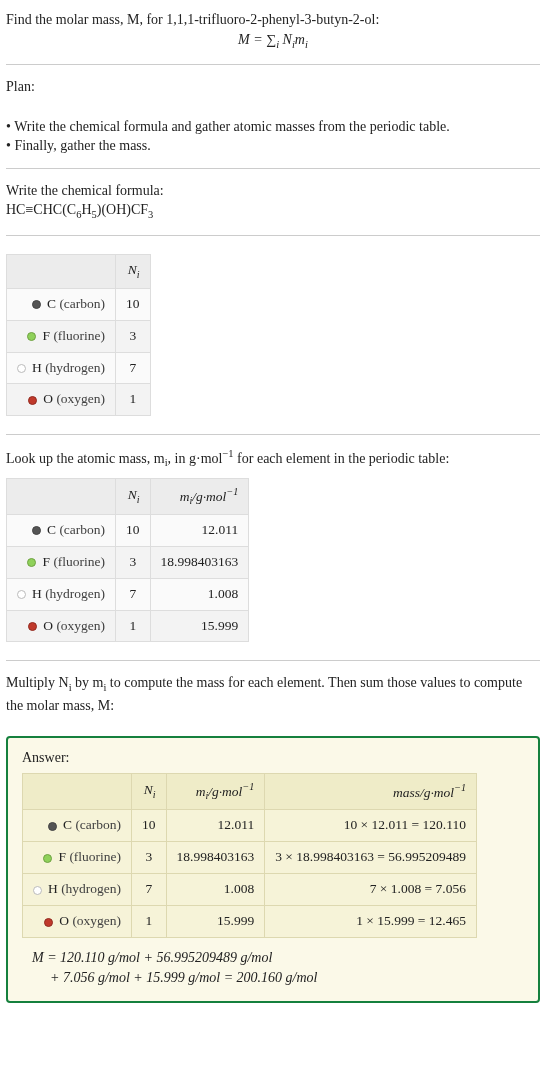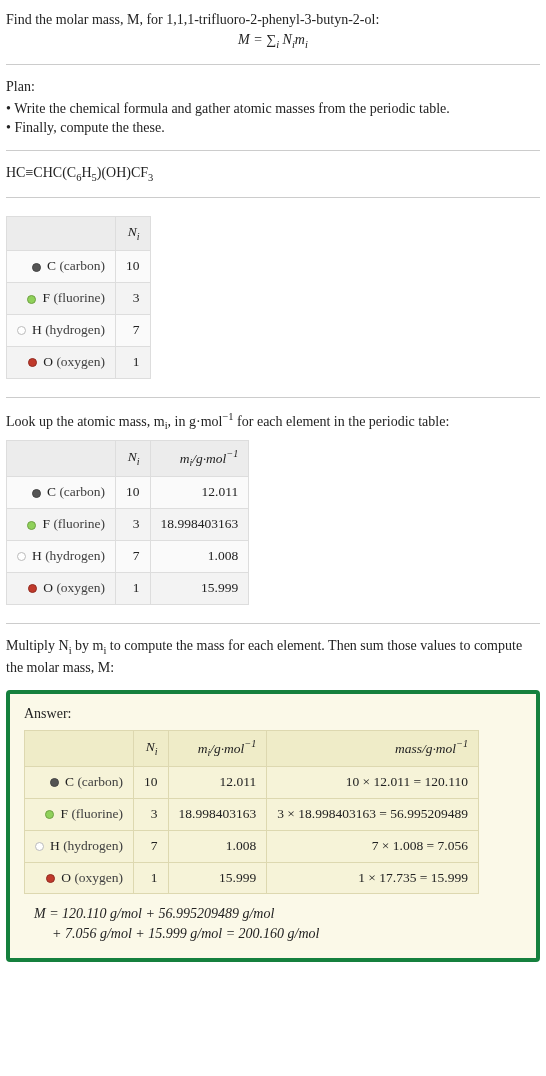--- a/index.html
+++ b/index.html
@@ -27,74 +27,75 @@
   th, td {
     border: 1px solid #ddd;
     padding: 6px 10px;
     text-align: right;
   }
   th {
     background: #f5f5f5;
     font-weight: normal;
     font-style: italic;
   }
-  td.num { text-align: right; }
+  td.num { text-align: center; }
   tr:nth-child(even) td { background: #fafafa; }
   tr:nth-child(odd) td { background: #f3f3f3; }
   th { background: #ececec; }
   .dot {
     display: inline-block;
     width: 9px; height: 9px;
     border-radius: 50%;
     border: 1px solid #888;
     margin-right: 6px;
     vertical-align: middle;
   }
   .dot-c { background: #545454; border-color:#444; }
   .dot-f { background: #8fd15a; border-color:#6fa143; }
   .dot-h { background: #fff; border-color:#bbb; }
   .dot-o { background: #c0392b; border-color:#922b21; }
   .muted { color: #404040; }
   .answer-box {
-    border: 4px solid #15803d;
+    border: 2px solid #15803d;
     background: #fbf9e8;
     border-radius: 4px;
     padding: 10px 14px 14px 14px;
-    margin-top: 8px;
+    margin-top: 16px;
   }
   .answer-box table th, .answer-box table td {
     border: 1px solid #ddd8b0;
     background: #f6f3d8;
   }
   .answer-box table th { background: #efecc8; }
   .answer-box .label { font-weight: normal; margin-bottom: 6px; }
-  .bullets { margin: 2px 0 0 0; padding: 0; list-style: none; }
+  .bullets { margin: 20px 0 0 0; padding: 0; list-style: none; }
   .bullets li::before { content: "• "; }
   .ital { font-style: italic; }
   .molarline { font-style: italic; margin: 10px 0 0 10px; }
 </style>
 </head>
 <body>
 
 <div class="section">
   <div>Find the molar mass, M, for 1,1,1-trifluoro-2-phenyl-3-butyn-2-ol:</div>
   <div class="formula-line">M = ∑<sub>i</sub> N<sub>i</sub>m<sub>i</sub></div>
 </div>
 <div class="rule"></div>
 
 <div class="section">
   <div>Plan:</div>
   <ul class="bullets">
     <li>Write the chemical formula and gather atomic masses from the periodic table.</li>
-    <li>Finally, compute the these.</li>
+    <li>Finally, gather the mass.</li>
   </ul>
 </div>
 <div class="rule"></div>
 
 <div class="section">
+  <div>Write the chemical formula:</div>
   <div class="chem">HC≡CHC(C<sub>6</sub>H<sub>5</sub>)(OH)CF<sub>3</sub></div>
 </div>
 <div class="rule"></div>
 
 <div class="section">
   <table>
     <tbody>
         <tr>
       <th></th>
       <th><span class="ital">N<sub>i</sub></span></th>
@@ -183,19 +184,19 @@
     <tr>
       <td><span class="dot dot-h"></span><span>H</span> <span class="muted">(hydrogen)</span></td>
       <td class="num">7</td>
       <td>1.008</td>
       <td>7 × 1.008 = 7.056</td>
     </tr>
     <tr>
       <td><span class="dot dot-o"></span><span>O</span> <span class="muted">(oxygen)</span></td>
       <td class="num">1</td>
       <td>15.999</td>
-      <td>1 × 17.735 = 15.999</td>
+      <td>1 × 15.999 = 12.465</td>
     </tr>
   </tbody>
     </table>
   <div class="molarline">M = 120.110 g/mol + 56.995209489 g/mol</div>
   <div class="molarline" style="margin-top:0;margin-left:28px">+ 7.056 g/mol + 15.999 g/mol = 200.160 g/mol</div>
 </div>
 
 </body></html>

